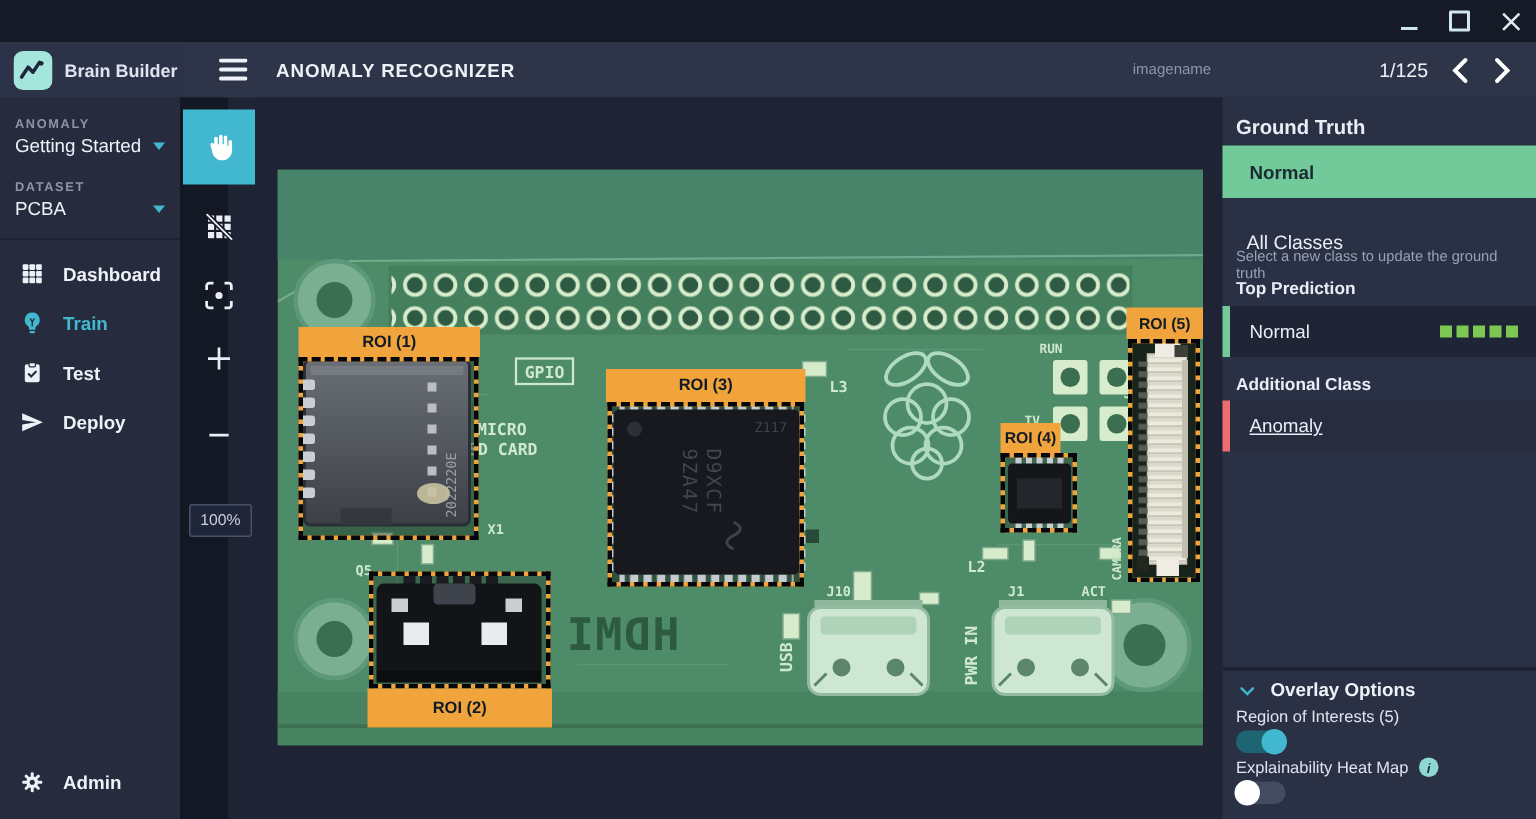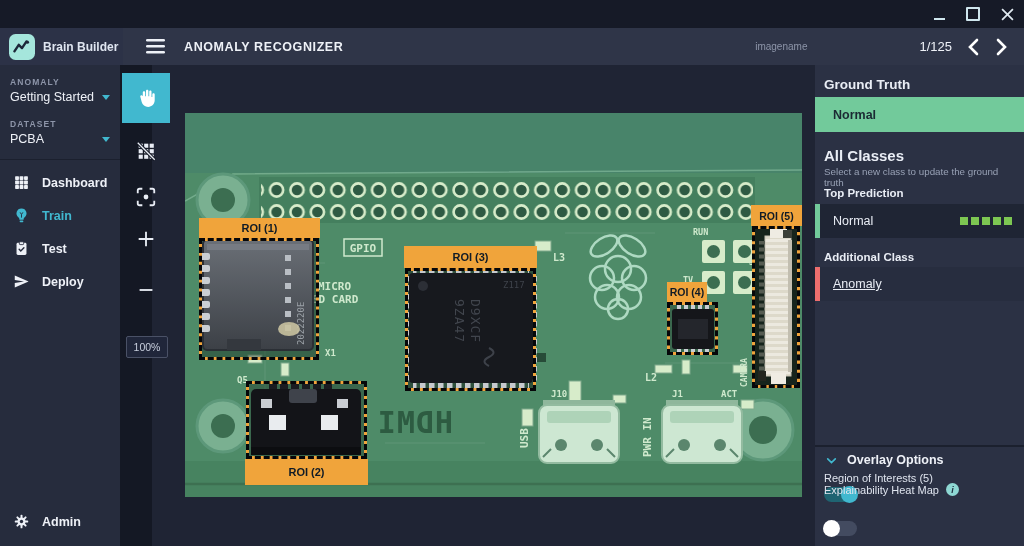--- a/index.html
+++ b/index.html
@@ -68,37 +68,37 @@
   .r4-label{left:482px;top:169px;width:40px;height:20px;font-size:10.5px;}
   .r4-region{left:482px;top:189px;width:51px;height:53px;}
   .r5-label{left:566px;top:92px;width:51px;height:21px;font-size:10.5px;}
   .r5-region{left:567px;top:113px;width:48px;height:162px;}
 
   
   .rightpanel{position:absolute;left:815px;top:65px;width:209px;height:481px;background:#2b3144;}
   .rp-title{position:absolute;left:9px;top:12px;font-size:13.5px;font-weight:bold;margin:0;}
   .gt-box{position:absolute;left:0;top:32px;width:209px;height:35px;background:#72ca9b;color:#1b2a33;
           font-weight:bold;font-size:12.5px;display:flex;align-items:center;padding-left:18px;box-sizing:border-box;cursor:pointer;}
-  .ac-title{position:absolute;left:9px;top:82px;font-size:15px;font-weight:bold;margin:0;}
+  .ac-title{position:absolute;left:9px;top:82px;font-size:13px;font-weight:normal;margin:7px;}
   .ac-sub{position:absolute;left:9px;top:101px;font-size:9.8px;color:#98a1b5;width:196px;margin:0;}
   .sec-label{position:absolute;left:9px;font-size:11.5px;font-weight:bold;}
   .tp-label{top:122px;} .addl-label{top:186px;}
   .class-row{position:absolute;left:0;width:209px;height:34px;display:flex;align-items:center;cursor:pointer;}
   .pred-row{top:139px;background:#1f2534;}
   .anom-row{top:202px;background:rgba(0,0,0,0.07);text-decoration:underline;}
   .bar{width:5px;height:100%;flex:0 0 auto;}
   .bar.green{background:#72ca9b;} .bar.red{background:#ed6e6e;}
   .cls{margin-left:13px;font-size:12.5px;color:#e9edf5;}
   .squares{margin-left:auto;margin-right:12px;display:flex;gap:3px;}
   .sq{width:8px;height:8px;background:#7dc752;}
   .ov-div{position:absolute;left:0;top:380px;width:209px;border-top:2px solid #1b202e;}
   .ov-header{position:absolute;left:10px;top:388px;display:flex;align-items:center;gap:9px;
              font-size:12.5px;font-weight:bold;cursor:pointer;color:#eef1f7;}
   .ov-label{position:absolute;left:9px;font-size:11px;color:#dfe4ee;display:flex;gap:7px;align-items:center;}
-  .ov-label-roi{top:407px;} .ov-label-hm{top:418px;text-align:right;}
+  .ov-label-roi{top:407px;} .ov-label-hm{top:440px;text-align:right;}
   .toggle{position:absolute;width:33px;height:15px;border-radius:8px;cursor:pointer;}
   .toggle .knob{position:absolute;width:17px;height:17px;border-radius:50%;top:-1px;}
   .toggle.on{background:#1f6472;} .toggle.on .knob{right:-1px;background:#41b8cf;}
   .toggle.off{background:#434b60;} .toggle.off .knob{left:-1px;background:#ffffff;}
   .tg-roi{left:9px;top:422px;} .tg-hm{left:9px;top:456px;}
   .info{width:13px;height:13px;border-radius:50%;background:#8ed7d3;color:#203040;font-size:9px;font-weight:bold;
         display:inline-flex;align-items:center;justify-content:center;font-style:italic;cursor:pointer;}
   .info::after{content:"i";}
 </style>
 </head>

